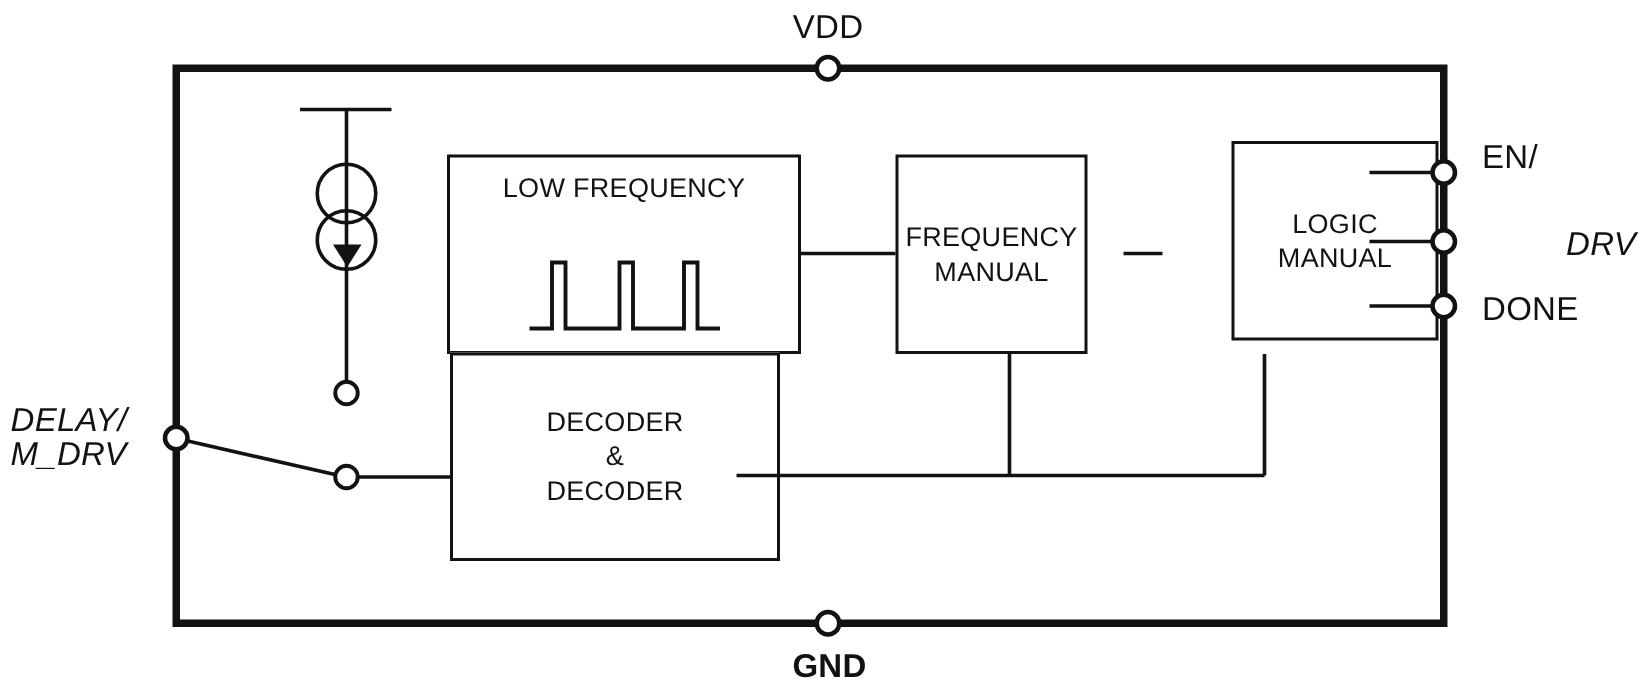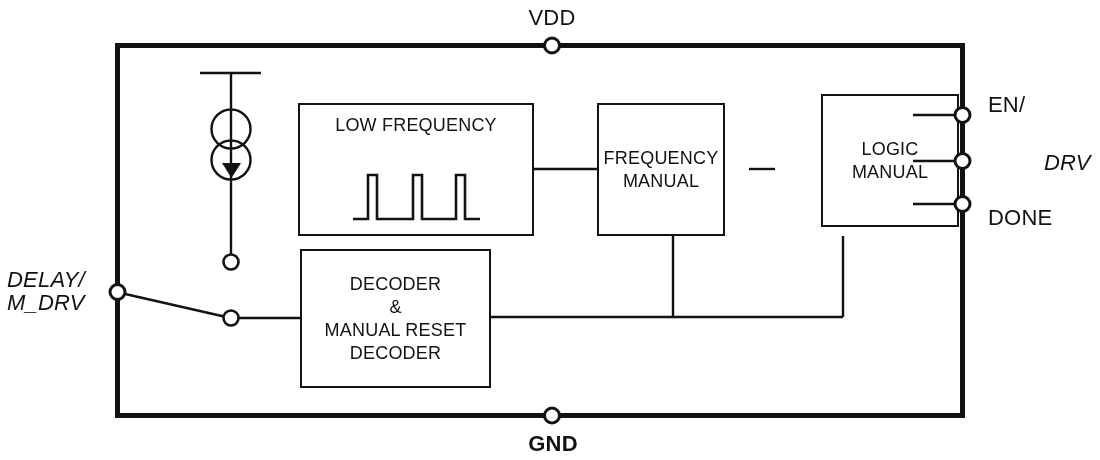--- a/index.html
+++ b/index.html
@@ -34,35 +34,35 @@
     justify-content: center;
     text-align: center;
     font-size: 18px;
     line-height: 23px;
     letter-spacing: 0.2px;
     background: var(--color-background, #ffffff);
   }
   .block-lfo  { left: 298px; top: 103px; width: 236px; height: 133px; justify-content: flex-start; padding-top: 9px; }
   .block-fd   { left: 597px; top: 103px; width: 128px; height: 133px; }
   .block-lc   { left: 775px; top: 94px; width: 138px; height: 133px; margin-left: 46px; }
-  .block-dec  { left: 300px; top: 249px; width: 191px; height: 139px; align-items: center; }
+  .block-dec  { left: 300px; top: 235px; width: 220px; height: 139px; align-items: center; }
   .block-line { display: block; white-space: nowrap; }
   .pin-label {
     position: absolute;
     font-size: 22px;
     line-height: 23px;
     letter-spacing: 0.2px;
     white-space: nowrap;
   }
   .pl-vdd  { left: 552px; top: 6px;   transform: translateX(-50%); }
   .pl-gnd  { left: 553px; top: 432px; transform: translateX(-50%); font-weight: bold; }
   .pl-delay{ left: 7px;   top: 268px; font-style: italic; }
   .pl-en   { left: 988px; top: 93px;  }
   .pl-drv  { left: 1044px; top: 151px; font-style: italic; }
-  .pl-done { left: 988px; top: 194px; margin-top: 12px; }
+  .pl-done { left: 988px; top: 194px; }
   svg.wiring {
     position: absolute;
     left: 0; top: 0;
     width: 1100px; height: 460px;
     pointer-events: none;
     color: var(--color-line, #121212);
   }
   svg.wiring .wire   { stroke: currentColor; stroke-width: 2.4; fill: none; }
   svg.wiring .thick  { stroke-width: 2.6; }
   svg.wiring .node   { stroke: currentColor; stroke-width: 3;   fill: var(--color-background, #ffffff); }
@@ -87,21 +87,20 @@
   </div>
 
   <div class="block block-lc">
     <span class="block-line">LOGIC</span>
     <span class="block-line">MANUAL</span>
   </div>
 
   <div class="block block-dec">
     <span class="block-line">DECODER</span>
     <span class="block-line">&amp;</span>
-    <span class="block-line">MANUAL RESET</span>
     <span class="block-line">DECODER</span>
   </div>
 
   <div class="pin-label pl-vdd">VDD</div>
   <div class="pin-label pl-gnd">GND</div>
   <div class="pin-label pl-delay">
     <span class="block-line">DELAY/</span>
     <span class="block-line">M_DRV</span>
   </div>
   <div class="pin-label pl-en">

